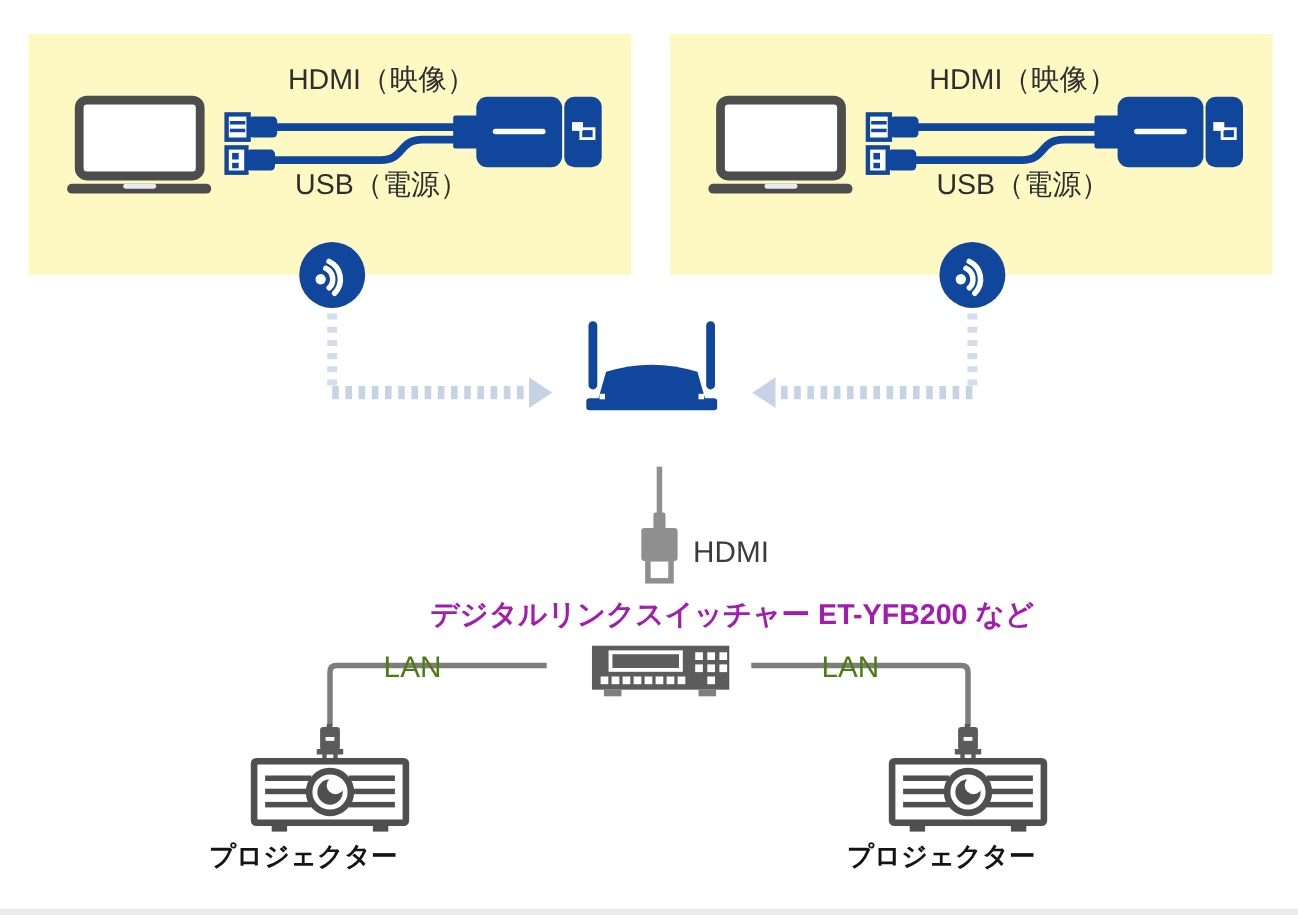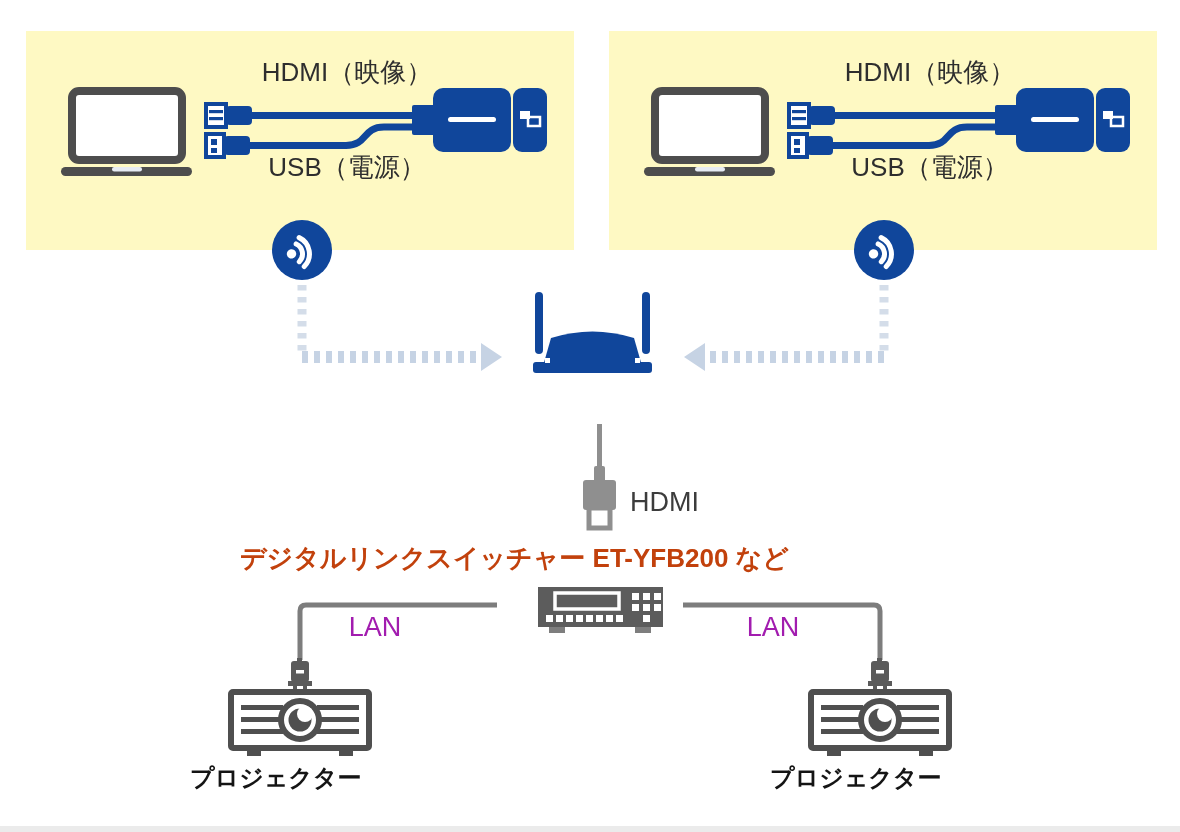--- a/index.html
+++ b/index.html
@@ -16,23 +16,23 @@
   .cable-label.hdmi{top:26px;}
   .cable-label.usb{top:121px;}
   .wifi-badge{position:absolute;width:62px;height:62px;}
   .wifi-left{left:271px;top:219px;}
   .wifi-right{left:853px;top:219px;}
   .overlay{position:absolute;left:0;top:0;pointer-events:none;}
   .abs{position:absolute;}
   .receiver-label{position:absolute;left:442px;top:392px;width:300px;text-align:center;
     font-size:25px;font-weight:700;color:#0a3f90;white-space:nowrap;}
   .hdmi-out-label{position:absolute;left:630px;top:474px;font-size:27px;color:#3c3c3c;margin-top:13px;}
-  .switcher-label{position:absolute;left:240px;top:541px;width:700px;text-align:left;
-    font-size:26px;font-weight:700;color:#c2410c;white-space:nowrap;}
-  .lan-label{position:absolute;top:612px;width:90px;text-align:center;font-size:27px;color:#a21caf;}
+  .switcher-label{position:absolute;left:240px;top:541px;width:700px;text-align:right;
+    font-size:26px;font-weight:700;color:#a21caf;white-space:nowrap;}
+  .lan-label{position:absolute;top:591px;width:90px;text-align:center;font-size:27px;color:#4d7c0f;}
   .lan-left{left:330px;}
   .lan-right{left:728px;}
   .projector-label{position:absolute;top:762px;width:220px;
     font-size:24px;font-weight:700;color:#141414;white-space:nowrap;}
   .proj-left{left:190px;}
   .proj-right{left:770px;}
   .bottom-strip{position:absolute;left:0;top:826px;width:1180px;height:6px;background:#ebebeb;}
 </style>
 </head>
 <body>

